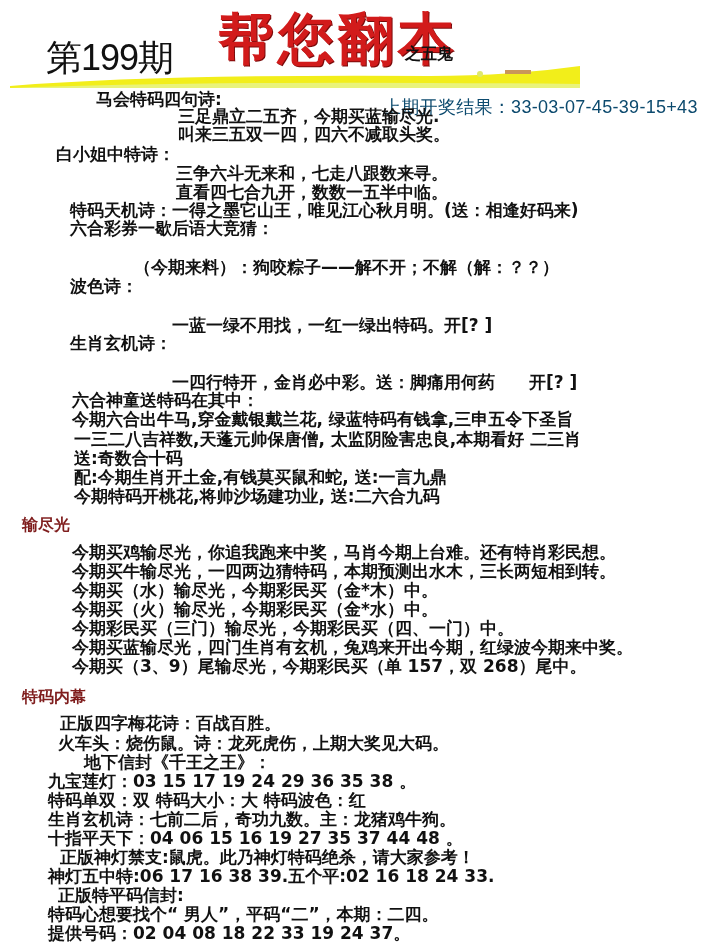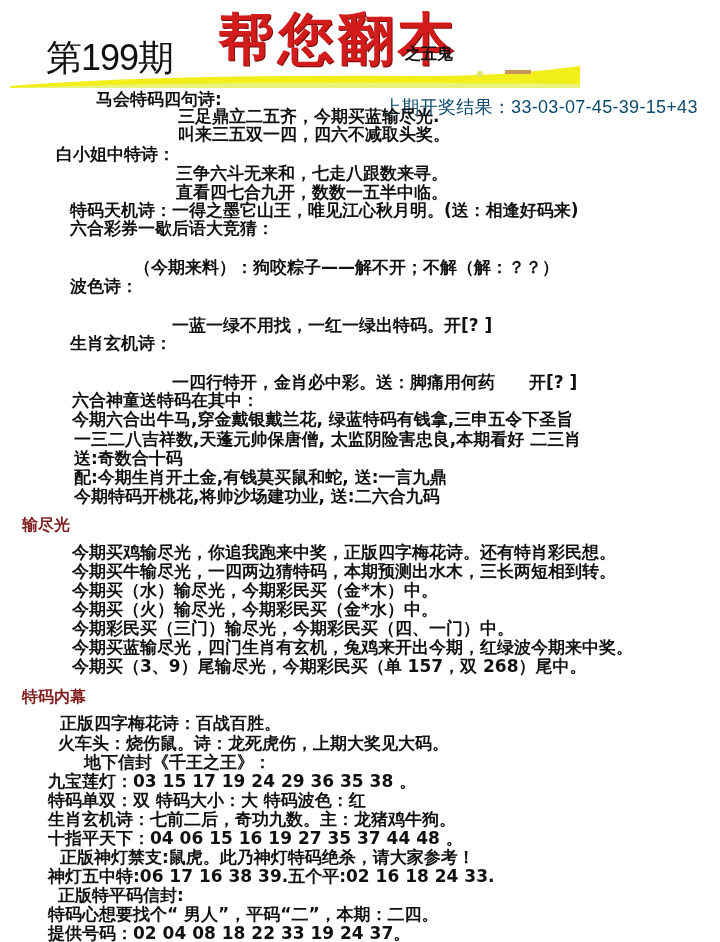--- a/index.html
+++ b/index.html
@@ -50,21 +50,21 @@
 <div class="abs t" style="left:172px;top:375px">一四行特开，金肖必中彩。送：脚痛用何药　　开[? ]</div>
 
 <div class="abs t" style="left:72px;top:393px">六合神童送特码在其中：</div>
 <div class="abs t" style="left:72px;top:412px">今期六合出牛马,穿金戴银戴兰花, 绿蓝特码有钱拿,三申五令下圣旨</div>
 <div class="abs t" style="left:74px;top:432px">一三二八吉祥数,天蓬元帅保唐僧, 太监阴险害忠良,本期看好 二三肖</div>
 <div class="abs t" style="left:74px;top:451px">送:奇数合十码</div>
 <div class="abs t" style="left:74px;top:470px">配:今期生肖开土金,有钱莫买鼠和蛇, 送:一言九鼎</div>
 <div class="abs t" style="left:74px;top:489px">今期特码开桃花,将帅沙场建功业, 送:二六合九码</div>
 
 <div class="abs h2" style="left:22px;top:515px">输尽光</div>
-<div class="abs t" style="left:72px;top:545px">今期买鸡输尽光，你追我跑来中奖，正版四字梅花诗。还有特肖彩民想。</div>
+<div class="abs t" style="left:72px;top:545px">今期买鸡输尽光，你追我跑来中奖，马肖今期上台难。还有特肖彩民想。</div>
 <div class="abs t" style="left:72px;top:564px">今期买牛输尽光，一四两边猜特码，本期预测出水木，三长两短相到转。</div>
 <div class="abs t" style="left:72px;top:583px">今期买（水）输尽光，今期彩民买（金*木）中。</div>
 <div class="abs t" style="left:72px;top:602px">今期买（火）输尽光，今期彩民买（金*水）中。</div>
 <div class="abs t" style="left:72px;top:621px">今期彩民买（三门）输尽光，今期彩民买（四、一门）中。</div>
 <div class="abs t" style="left:72px;top:640px">今期买蓝输尽光，四门生肖有玄机，兔鸡来开出今期，红绿波今期来中奖。</div>
 <div class="abs t" style="left:72px;top:659px">今期买（3、9）尾输尽光，今期彩民买（单 157，双 268）尾中。</div>
 
 <div class="abs h2" style="left:22px;top:687px">特码内幕</div>
 <div class="abs t" style="left:60px;top:716px">正版四字梅花诗：百战百胜。</div>
 <div class="abs t" style="left:58px;top:736px">火车头：烧伤鼠。诗：龙死虎伤，上期大奖见大码。</div>

